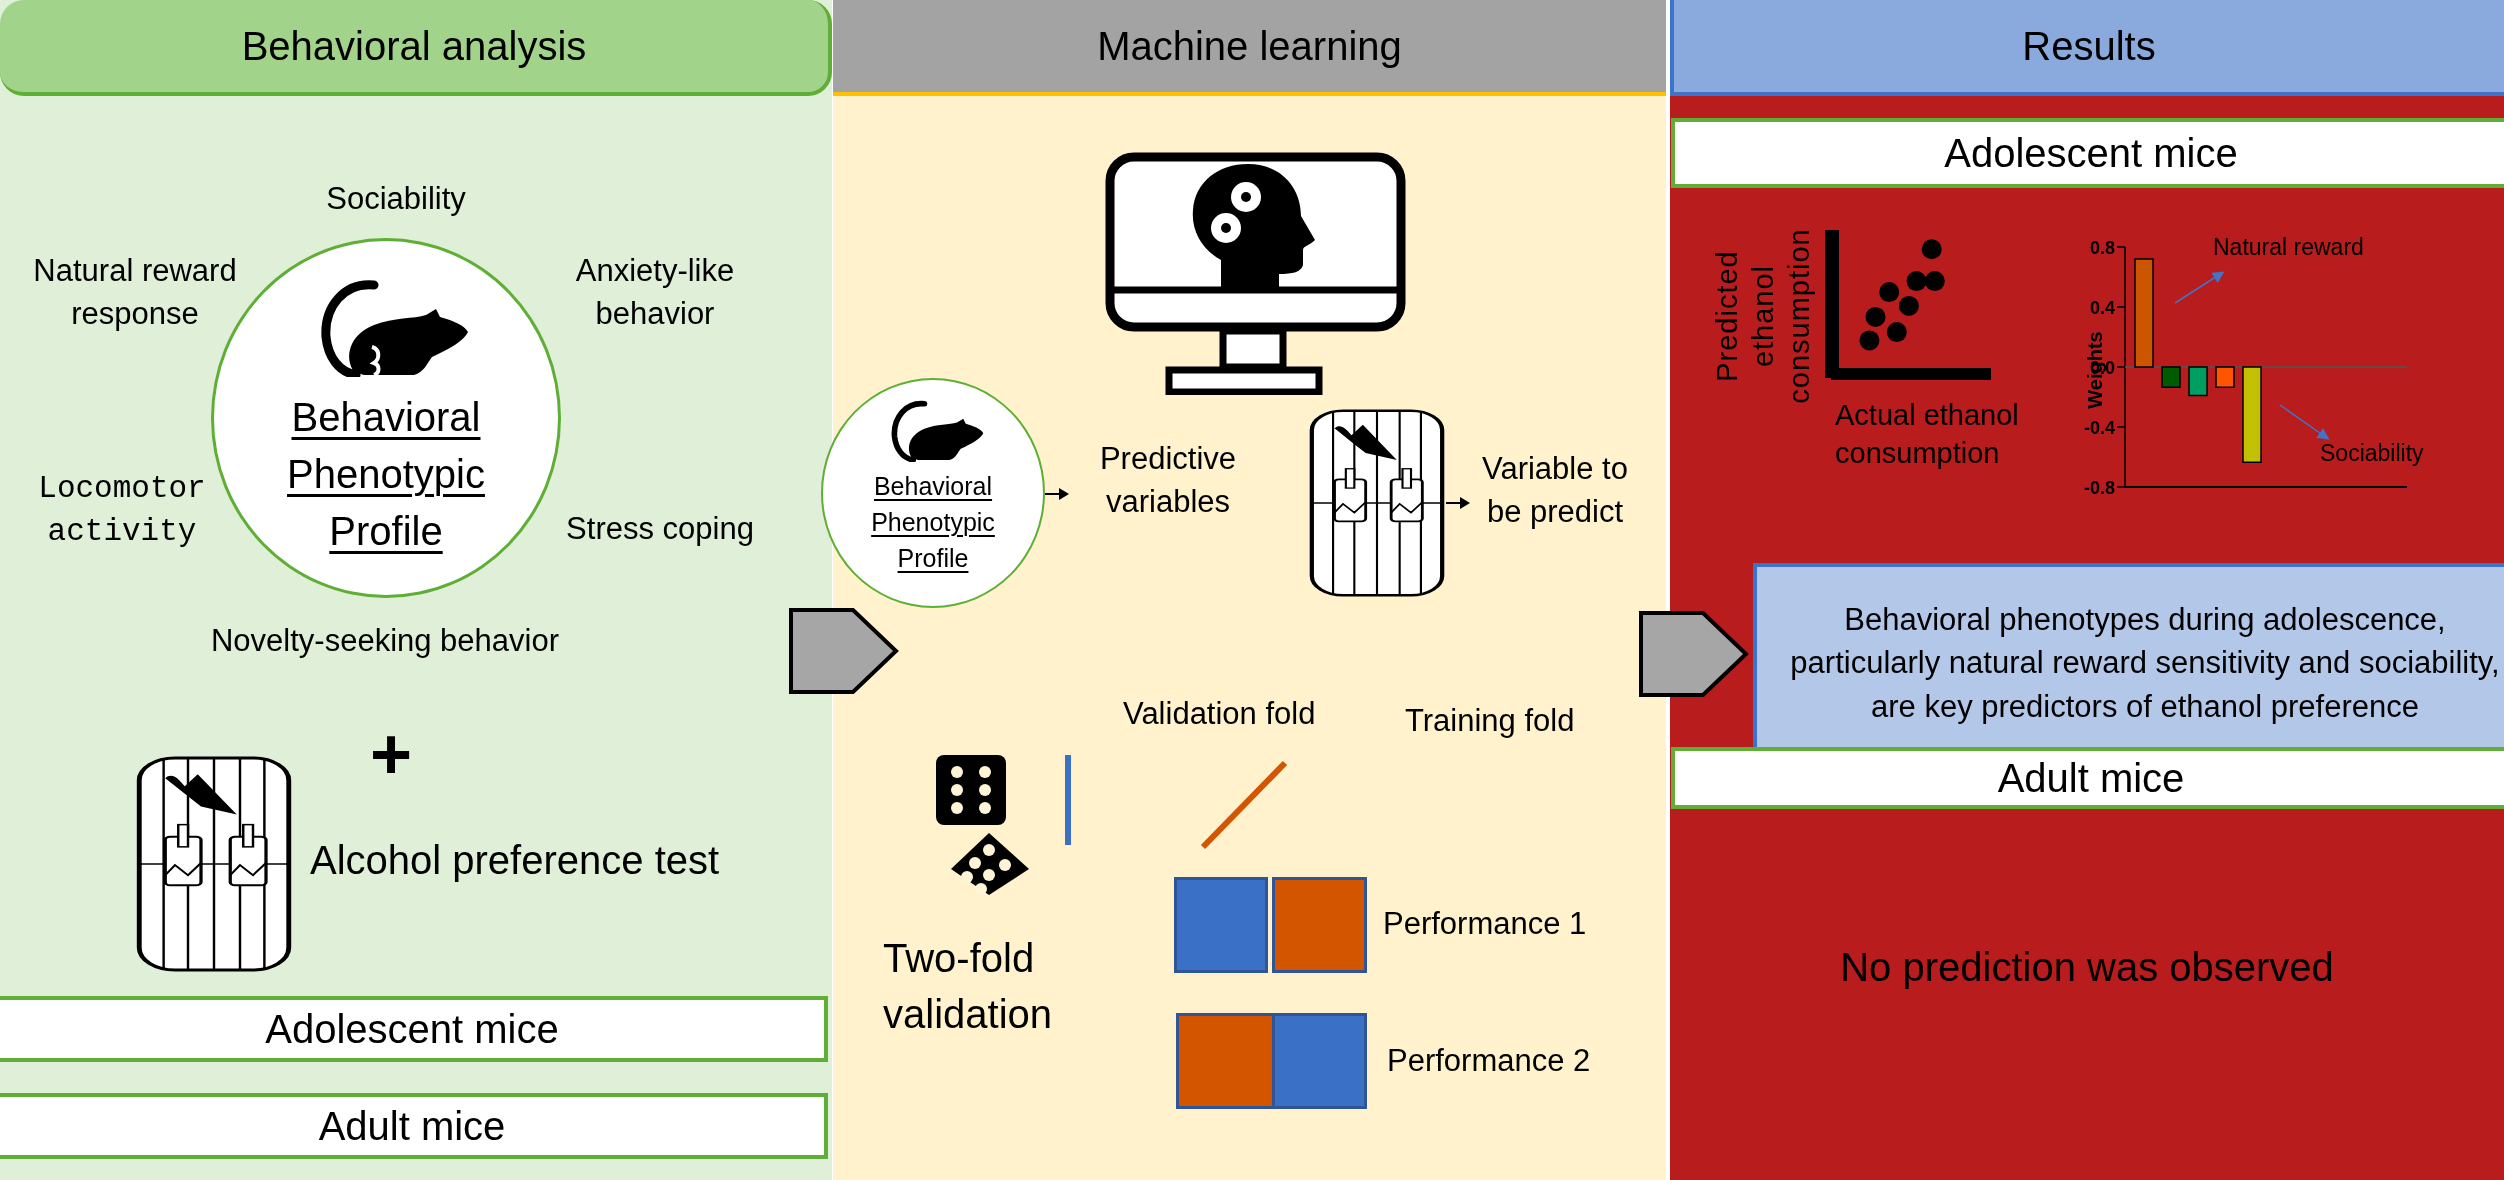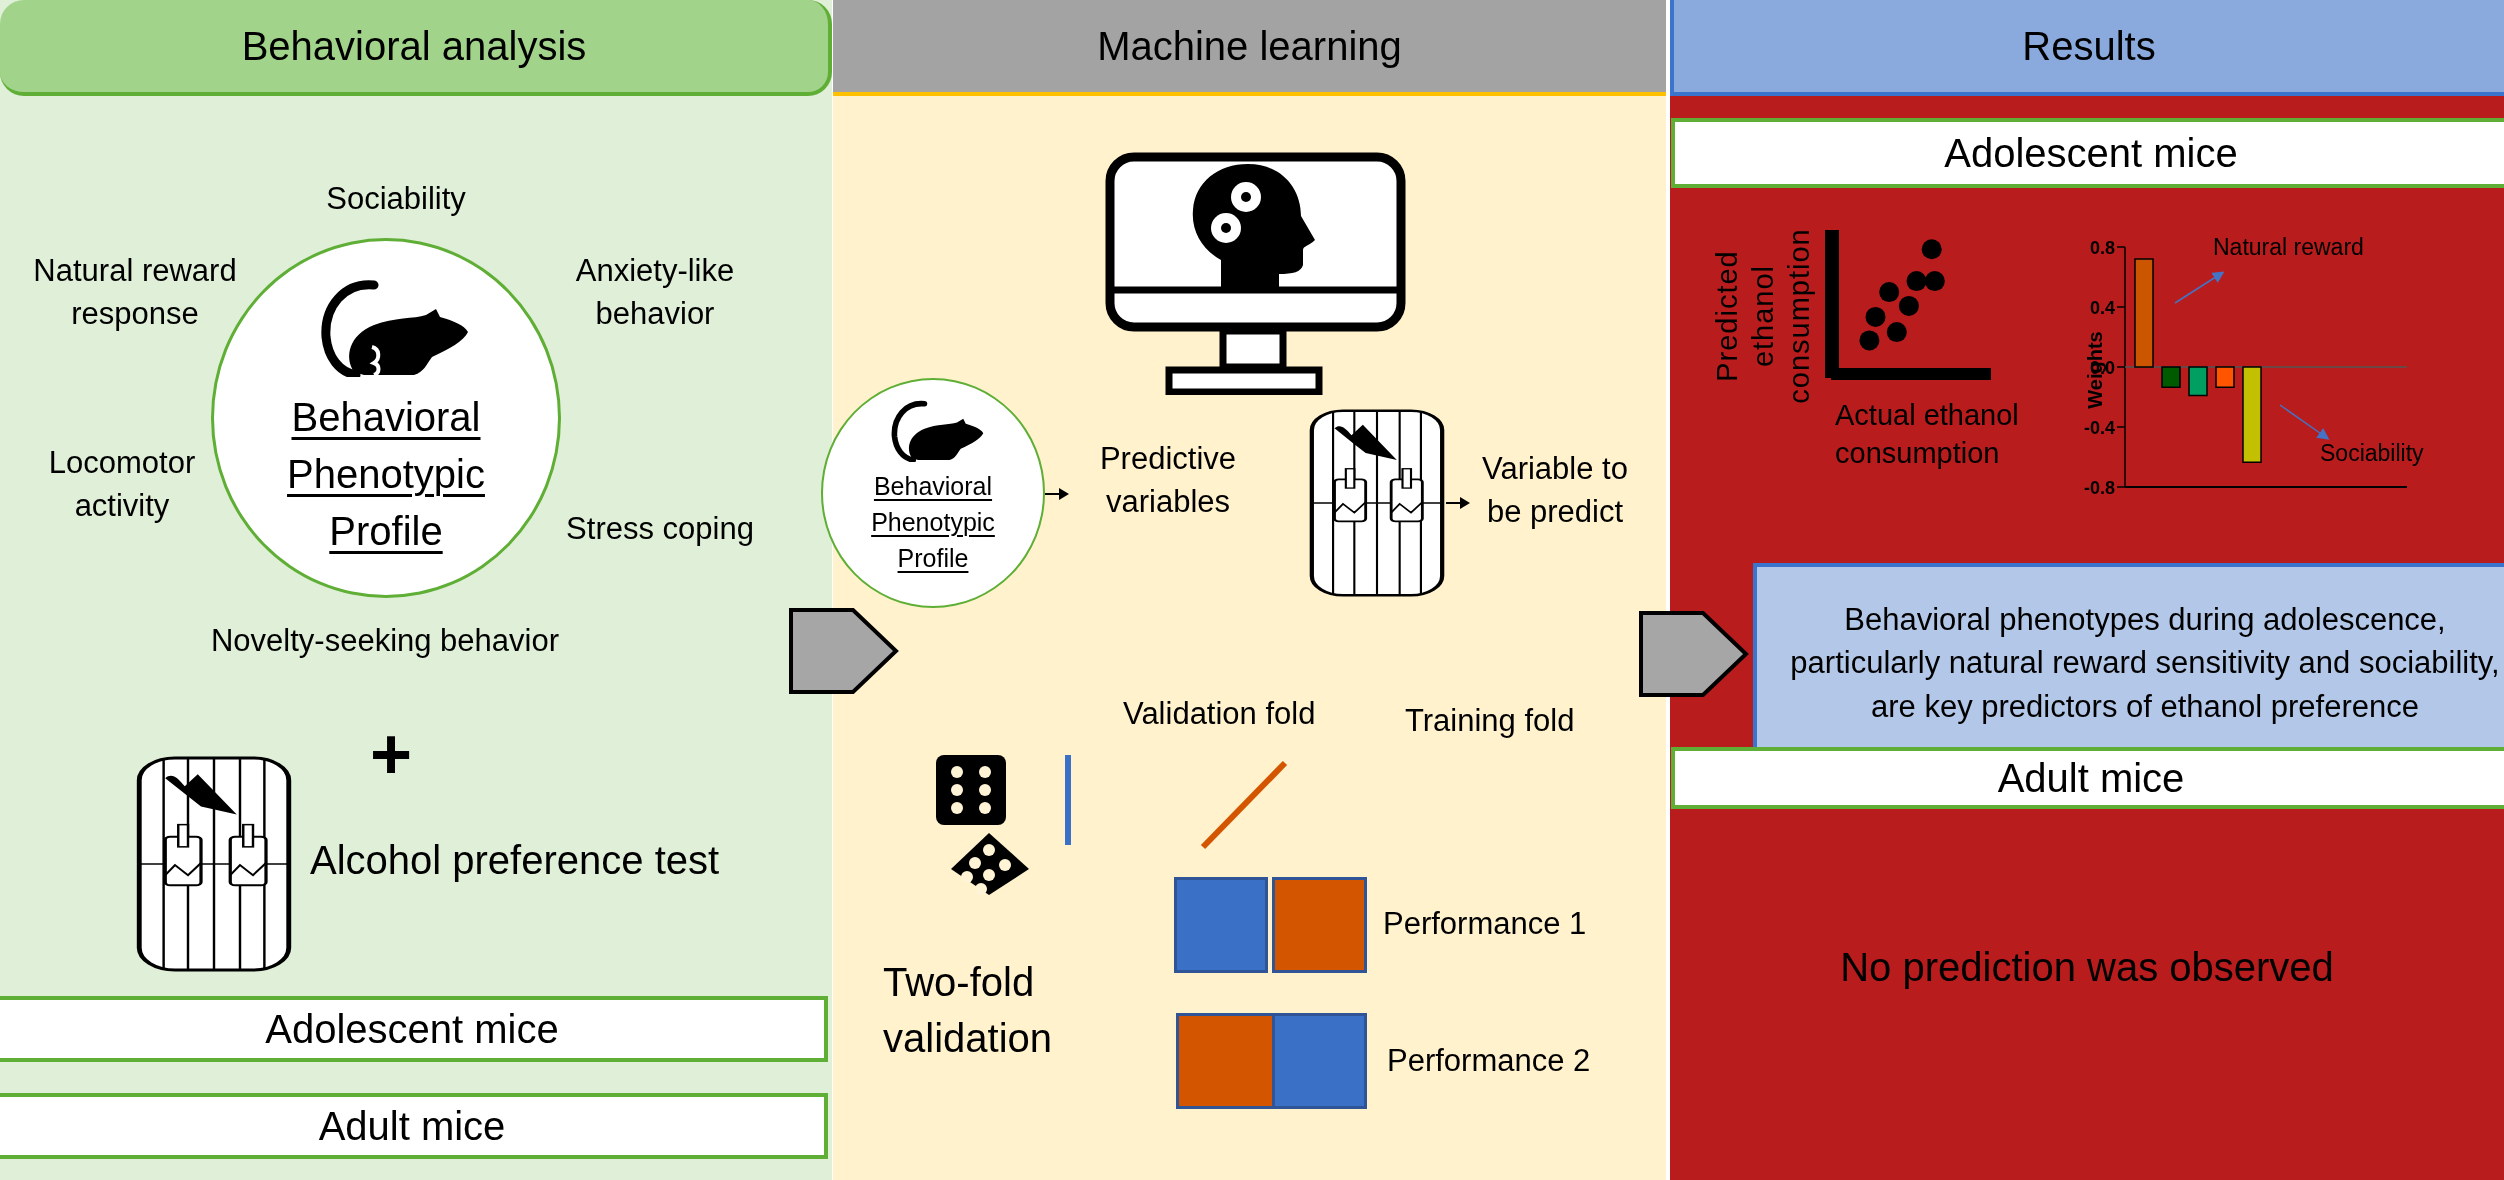--- a/index.html
+++ b/index.html
@@ -29,21 +29,21 @@
 
   <div class="lbl" style="left:396px;top:178px;">Sociability</div>
   <div class="lbl" style="left:135px;top:250px;">
     <div>Natural reward</div>
     <div>response</div>
   </div>
   <div class="lbl" style="left:655px;top:250px;">
     <div>Anxiety-like</div>
     <div>behavior</div>
   </div>
-  <div class="lbl" style="left:122px;top:442px;">
+  <div class="lbl" style="left:122px;top:468px;font-family:Liberation Mono, monospace;">
     <div>Locomotor</div>
     <div>activity</div>
   </div>
   <div class="lbl" style="left:660px;top:508px;">Stress coping</div>
   <div class="lbl" style="left:385px;top:620px;">Novelty-seeking behavior</div>
 
   <div class="big-circle" style="left:211px;top:238px;width:350px;height:360px;">
     <svg class="abs" style="left:100px;top:36px;" width="160" height="100" viewBox="0 0 160 100">
       <path d="M60,8 C30,5 10,30 12,60 C14,80 25,95 42,98" stroke="#000" stroke-width="9" fill="none" stroke-linecap="round"></path>
       <path d="M40,95 C30,80 35,58 60,48 C80,40 100,42 112,38 L122,32 L126,40 C140,44 150,48 154,55 C150,64 135,72 118,80 C112,88 110,95 100,98 L50,98 Z" fill="#000"></path>
@@ -170,21 +170,21 @@
   </svg>
 
   <div class="abs" style="left:290px;top:696px;font-size:31px;white-space:nowrap;">Validation fold</div>
   <div class="abs" style="left:572px;top:703px;font-size:31px;white-space:nowrap;">Training fold</div>
   <svg class="abs" style="left:170px;top:735px;" width="420" height="450">
     <line x1="65" y1="20" x2="65" y2="110" stroke="#3a70c6" stroke-width="6"></line>
     <line x1="282" y1="28" x2="200" y2="112" stroke="#d45500" stroke-width="6"></line>
     <path d="M81,80 L66,80 Q60,80 60,90 L60,330 Q60,340 50,342 L40,345 L50,348 Q60,350 60,360 L60,603 Q60,612 66,612 L81,612" stroke="#000" stroke-width="8" fill="none" transform="translate(-107,0)"></path>
   </svg>
 
-  <div class="abs" style="left:50px;top:930px;font-size:40px;line-height:56px;margin-top:24px;">
+  <div class="abs" style="left:50px;top:930px;font-size:40px;line-height:56px;">
     <div>Two-fold</div>
     <div>validation</div>
   </div>
 
   <div class="abs" style="left:341px;top:877px;width:94px;height:96px;background:#3a70c6;border:3px solid #2f5597;box-sizing:border-box;"></div>
   <div class="abs" style="left:439px;top:877px;width:95px;height:96px;background:#d45500;border:3px solid #2f5597;box-sizing:border-box;"></div>
   <div class="abs" style="left:550px;top:906px;font-size:31px;white-space:nowrap;">Performance 1</div>
 
   <div class="abs" style="left:343px;top:1013px;width:96px;height:96px;background:#d45500;border:3px solid #2f5597;border-right:none;box-sizing:border-box;"></div>
   <div class="abs" style="left:439px;top:1013px;width:95px;height:96px;background:#3a70c6;border:3px solid #2f5597;box-sizing:border-box;"></div>

